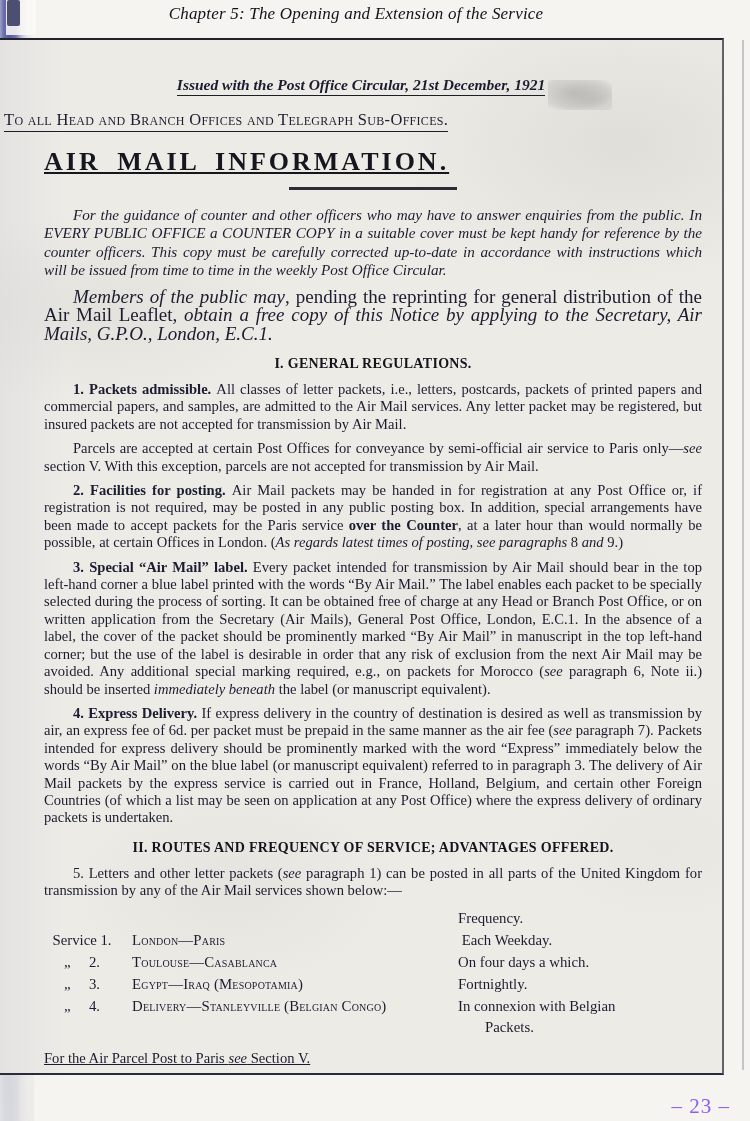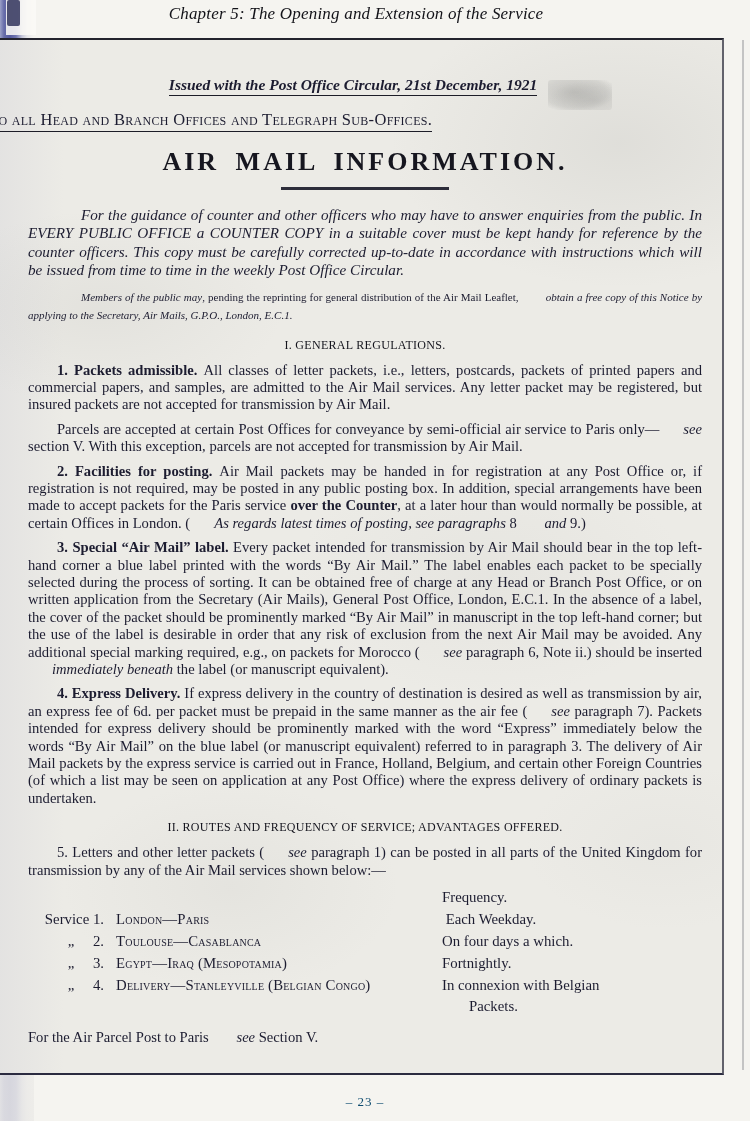--- a/index.html
+++ b/index.html
@@ -19,21 +19,21 @@
     text-align:center; font-style:italic; font-size:17px; color:#121218;
     letter-spacing:0.2px;
   }
 
   
   .page-box {
     position:absolute; top:38px; left:0; width:724px; height:1037px;
     border-top:2.5px solid #23232e;
     border-right:2px solid #62626c;
     border-bottom:2.5px solid #2b2b40;
-    padding:36px 20px 0 28px;
+    padding:36px 20px 0 44px;
     background-color:#ecebe6;
     background-image:
       radial-gradient(ellipse 260px 140px at 14% 26%, rgba(178,178,174,.16), transparent 70%),
       radial-gradient(ellipse 320px 200px at 86% 10%, rgba(172,172,168,.20), transparent 72%),
       radial-gradient(ellipse 280px 170px at 68% 52%, rgba(188,188,183,.13), transparent 70%),
       radial-gradient(ellipse 240px 150px at 32% 82%, rgba(183,183,178,.14), transparent 70%),
       radial-gradient(ellipse 200px 120px at 92% 78%, rgba(200,200,196,.12), transparent 70%),
       linear-gradient(to right, rgba(205,205,214,.28), rgba(240,240,236,0) 64px);
   }
 
@@ -69,52 +69,52 @@
     background:
       radial-gradient(ellipse at 40% 40%, rgba(138,138,136,.38), rgba(160,160,158,.22) 60%, transparent 78%),
       radial-gradient(ellipse at 72% 68%, rgba(150,150,148,.30), transparent 70%);
   }
 
   .issued { text-align:center; transform:translateX(-12px); font-style:italic; font-weight:bold; font-size:15.5px; }
   .underline { border-bottom:1.5px solid #1d1d28; padding-bottom:2px; }
   .sc { font-variant:small-caps; }
   .addressee { margin-top:16px; text-align:left; transform:translateX(-40px); font-size:16.5px; letter-spacing:.3px; }
   .doc-title {
-    margin-top:17px; text-align:center; font-weight:bold; font-size:26px;
-    letter-spacing:3px; word-spacing:7px; color:#16161f;
+    margin-top:17px; text-align:left; font-weight:bold; font-size:26px;
+    letter-spacing:3px; word-spacing:7px; color:#16161f;text-decoration:underline;
   }
   .title-rule { width:168px; height:2.5px; background:#2d2d3a; margin:10px auto 16px; }
 
   .para {
     font-size:14.6px; line-height:17.4px; text-align:justify; text-indent:29px;
     margin-bottom:7px;
   }
   .intro { font-size:15.2px; line-height:18.5px; margin-top:8px; margin-bottom:8px; }
-  .members { font-size:11px; line-height:18.5px; margin-bottom:0; }
-  .no-indent { text-indent:0; margin-top:12px; }
-  .i { font-style:italic;margin-left:24px; }
+  .members { font-size:19px; line-height:18.5px; margin-bottom:0; }
+  .no-indent { text-indent:0; margin-top:12px;text-decoration:underline; }
+  .i { font-style:italic; }
   .b { font-weight:bold; }
 
   .sec-heading {
-    text-align:center; font-weight:normal; font-size:12px; letter-spacing:.3px;
+    text-align:center; font-weight:bold; font-size:14px; letter-spacing:.3px;
     margin:13px 0 9px; color:#14141d;
   }
 
   .svc-table { margin-top:8px; font-size:14.8px; }
   .freq-header { padding-left:414px; line-height:21px; }
   .svc-row { display:grid; grid-template-columns:76px 330px 1fr; line-height:21px; margin-top:1px; }
-  .svc-label { text-align:right; white-space:pre; }
+  .svc-label { text-align:center; white-space:pre; }
   .svc-route { padding-left:12px; font-variant:small-caps; letter-spacing:.2px; }
   .svc-freq { padding-left:8px; }
   .svc-freq div { white-space:pre; }
   .freq-cont { padding-left:27px; }
 
   .page-number {
-    position:absolute; top:1094px; left:0; width:730px; text-align:center;
-    font-size:13px; color:#0c4a6e; letter-spacing:1px;
+    position:absolute; top:1094px; left:0; width:730px; text-align:right;
+    font-size:21px; color:#8b5cf6; letter-spacing:1px;
   }
 </style>
 </head>
 <body>
 
 <div class="stage">
 
   <div class="chapter-header">Chapter 5: The Opening and Extension of the Service</div>
 
   <div class="strip"></div>

